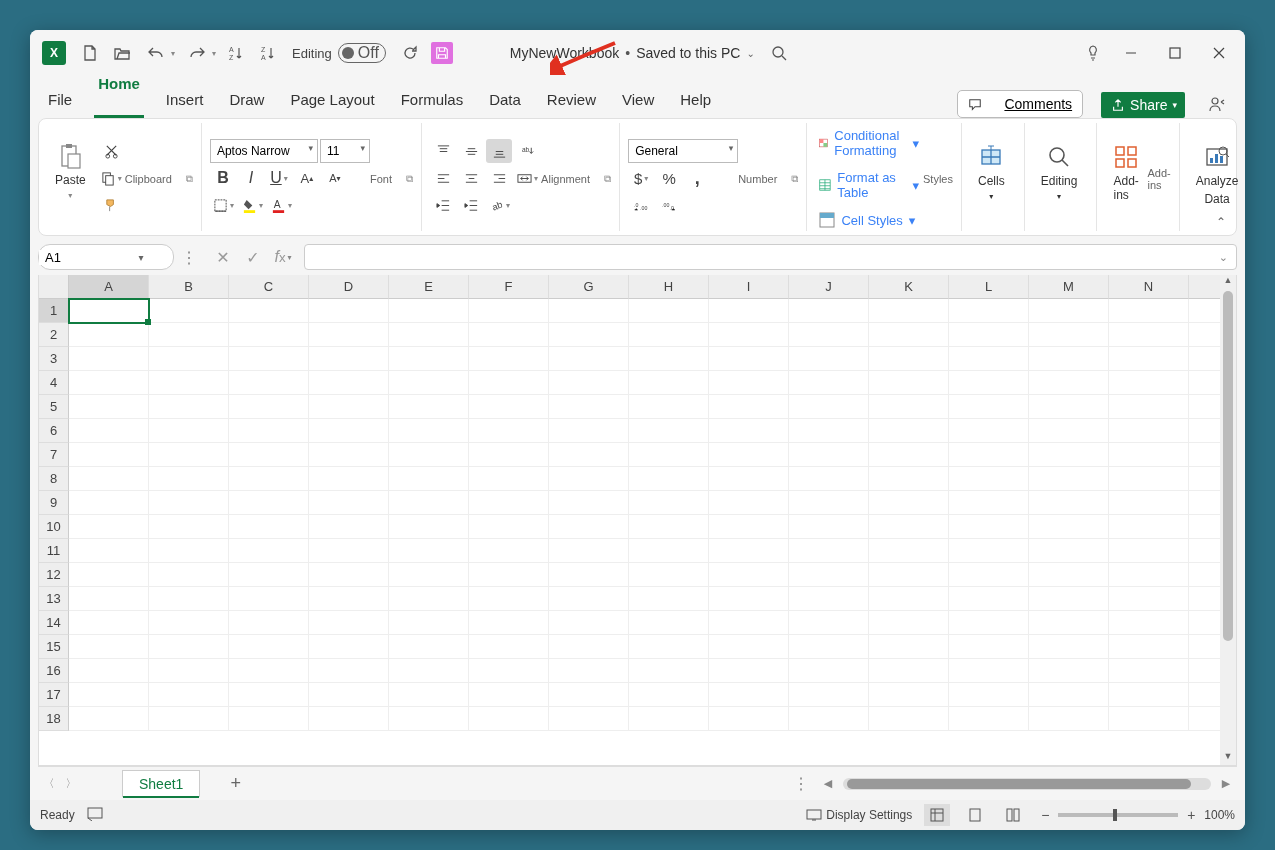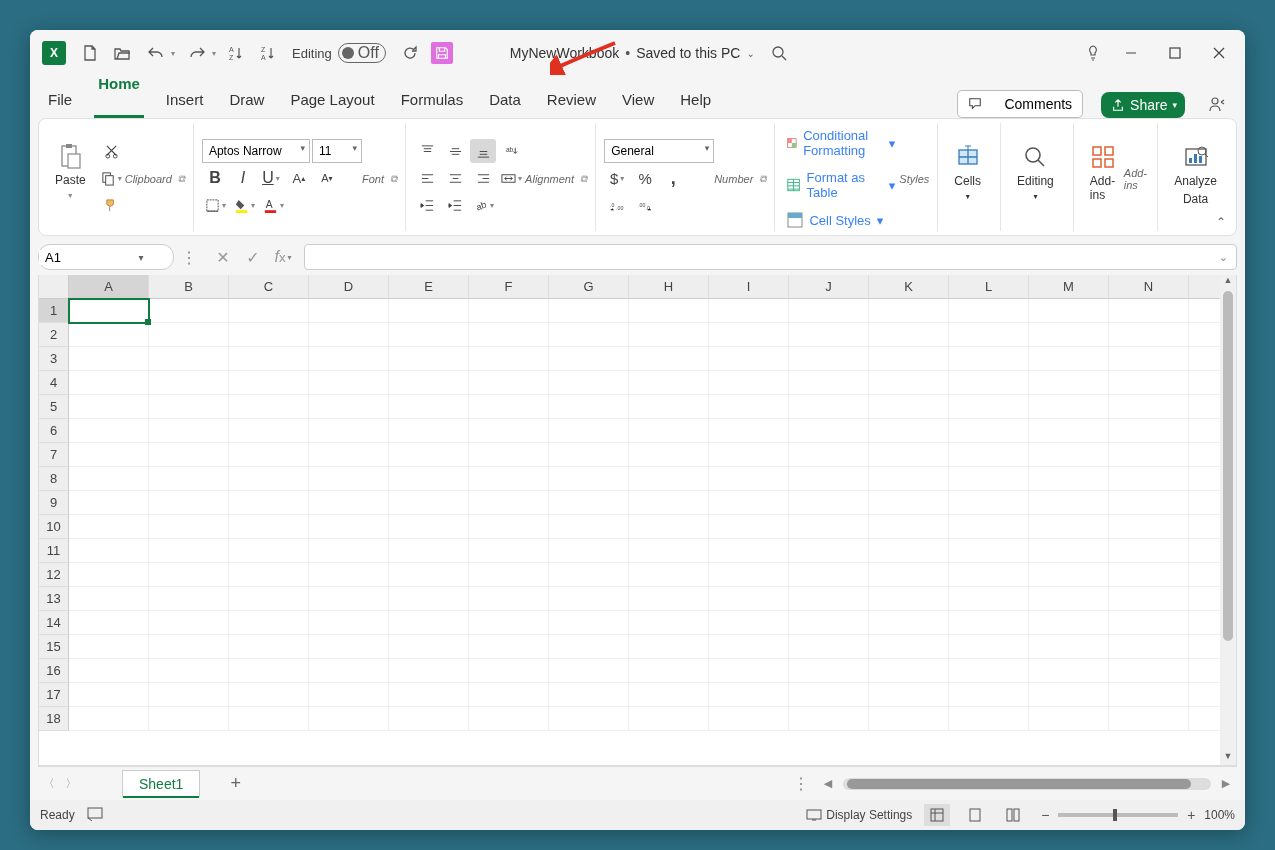--- a/index.html
+++ b/index.html
@@ -22,30 +22,30 @@
 .doc-title .sep { color: #555; }
 .win-ctrls { margin-left: auto; display: flex; align-items: center; gap: 4px; }
 .win-ctrl { width: 40px; height: 30px; display: flex; align-items: center; justify-content: center; color: #444; }
 .win-ctrl svg { width: 14px; height: 14px; }
 .search-ico { width: 40px; display: flex; justify-content: center; margin-right: 40px; }
 
 .tabs { height: 42px; display: flex; align-items: flex-end; padding: 0 14px; gap: 18px; background: #f5f5f5; }
 .tab { font-size: 15px; color: #333; padding: 6px 4px 10px; cursor: pointer; }
 .tab.active { color: #107c41; font-weight: 600; border-bottom: 3px solid #107c41; padding-bottom: 23px; }
 .tabs .spacer { flex: 1; }
-.comments-btn { display: flex; align-items: center; gap: 22px; border: 1px solid #bbb; border-radius: 5px; padding: 5px 10px; font-size: 14px; background: #fff; cursor: pointer; }
-.share-btn { display: flex; align-items: center; gap: 5px; background: #107c41; color: #fff; border-radius: 8px; padding: 5px 8px 5px 10px; font-size: 14px; cursor: pointer; }
+.comments-btn { display: flex; align-items: flex-end; gap: 22px; border: 1px solid #bbb; border-radius: 5px; padding: 5px 10px; font-size: 14px; background: #fff; cursor: pointer; text-decoration: underline; }
+.share-btn { display: flex; align-items: center; gap: 5px; background: #107c41; color: #fff; border-radius: 2px; padding: 5px 8px 5px 10px; font-size: 14px; cursor: pointer; }
 .share-btn .caret { font-size: 9px; }
 .teams-ico { width: 28px; height: 28px; display: flex; align-items: center; justify-content: center; }
 
 .ribbon { background: #fff; border: 1px solid #e0e0e0; border-radius: 8px; margin: 0 8px; display: flex; padding: 4px 0; position: relative; }
 .rgroup { display: flex; flex-direction: row; align-items: center; border-right: 1px solid #e5e5e5; padding: 2px 8px 0; }
 .rgroup:last-of-type { border-right: none; }
 .rgroup-body { display: flex; align-items: flex-start; gap: 4px; flex: 1; min-height: 76px; }
-.rgroup-label { font-size: 11px; color: #666; padding: 3px 0 2px; display: flex; align-items: center; gap: 6px; font-style: italic; }
+.rgroup-label { font-size: 11px; color: #666; padding: 3px 0 2px; display: flex; align-items: center; gap: 14px; }
 .launcher { font-size: 10px; color: #888; }
 .rbtn { display: flex; align-items: center; justify-content: center; min-width: 26px; height: 24px; color: #444; cursor: pointer; border-radius: 3px; padding: 0 3px; }
 .rbtn svg { width: 15px; height: 15px; }
 .rbtn .caret { font-size: 8px; color: #888; margin-left: 2px; }
 .rbtn.sel { background: #d8d8d8; }
 .big-btn { display: flex; flex-direction: column; align-items: center; justify-content: center; padding: 4px 8px; gap: 4px; cursor: pointer; font-size: 12px; color: #333; }
 .big-btn svg { width: 26px; height: 26px; }
 .col3 { display: flex; flex-direction: column; gap: 3px; }
 .row3 { display: flex; gap: 2px; }
 .font-sel { width: 108px; height: 24px; border: 1px solid #bbb; font-size: 12px; padding: 0 18px 0 6px; background: #fff; appearance: none; position: relative; }

